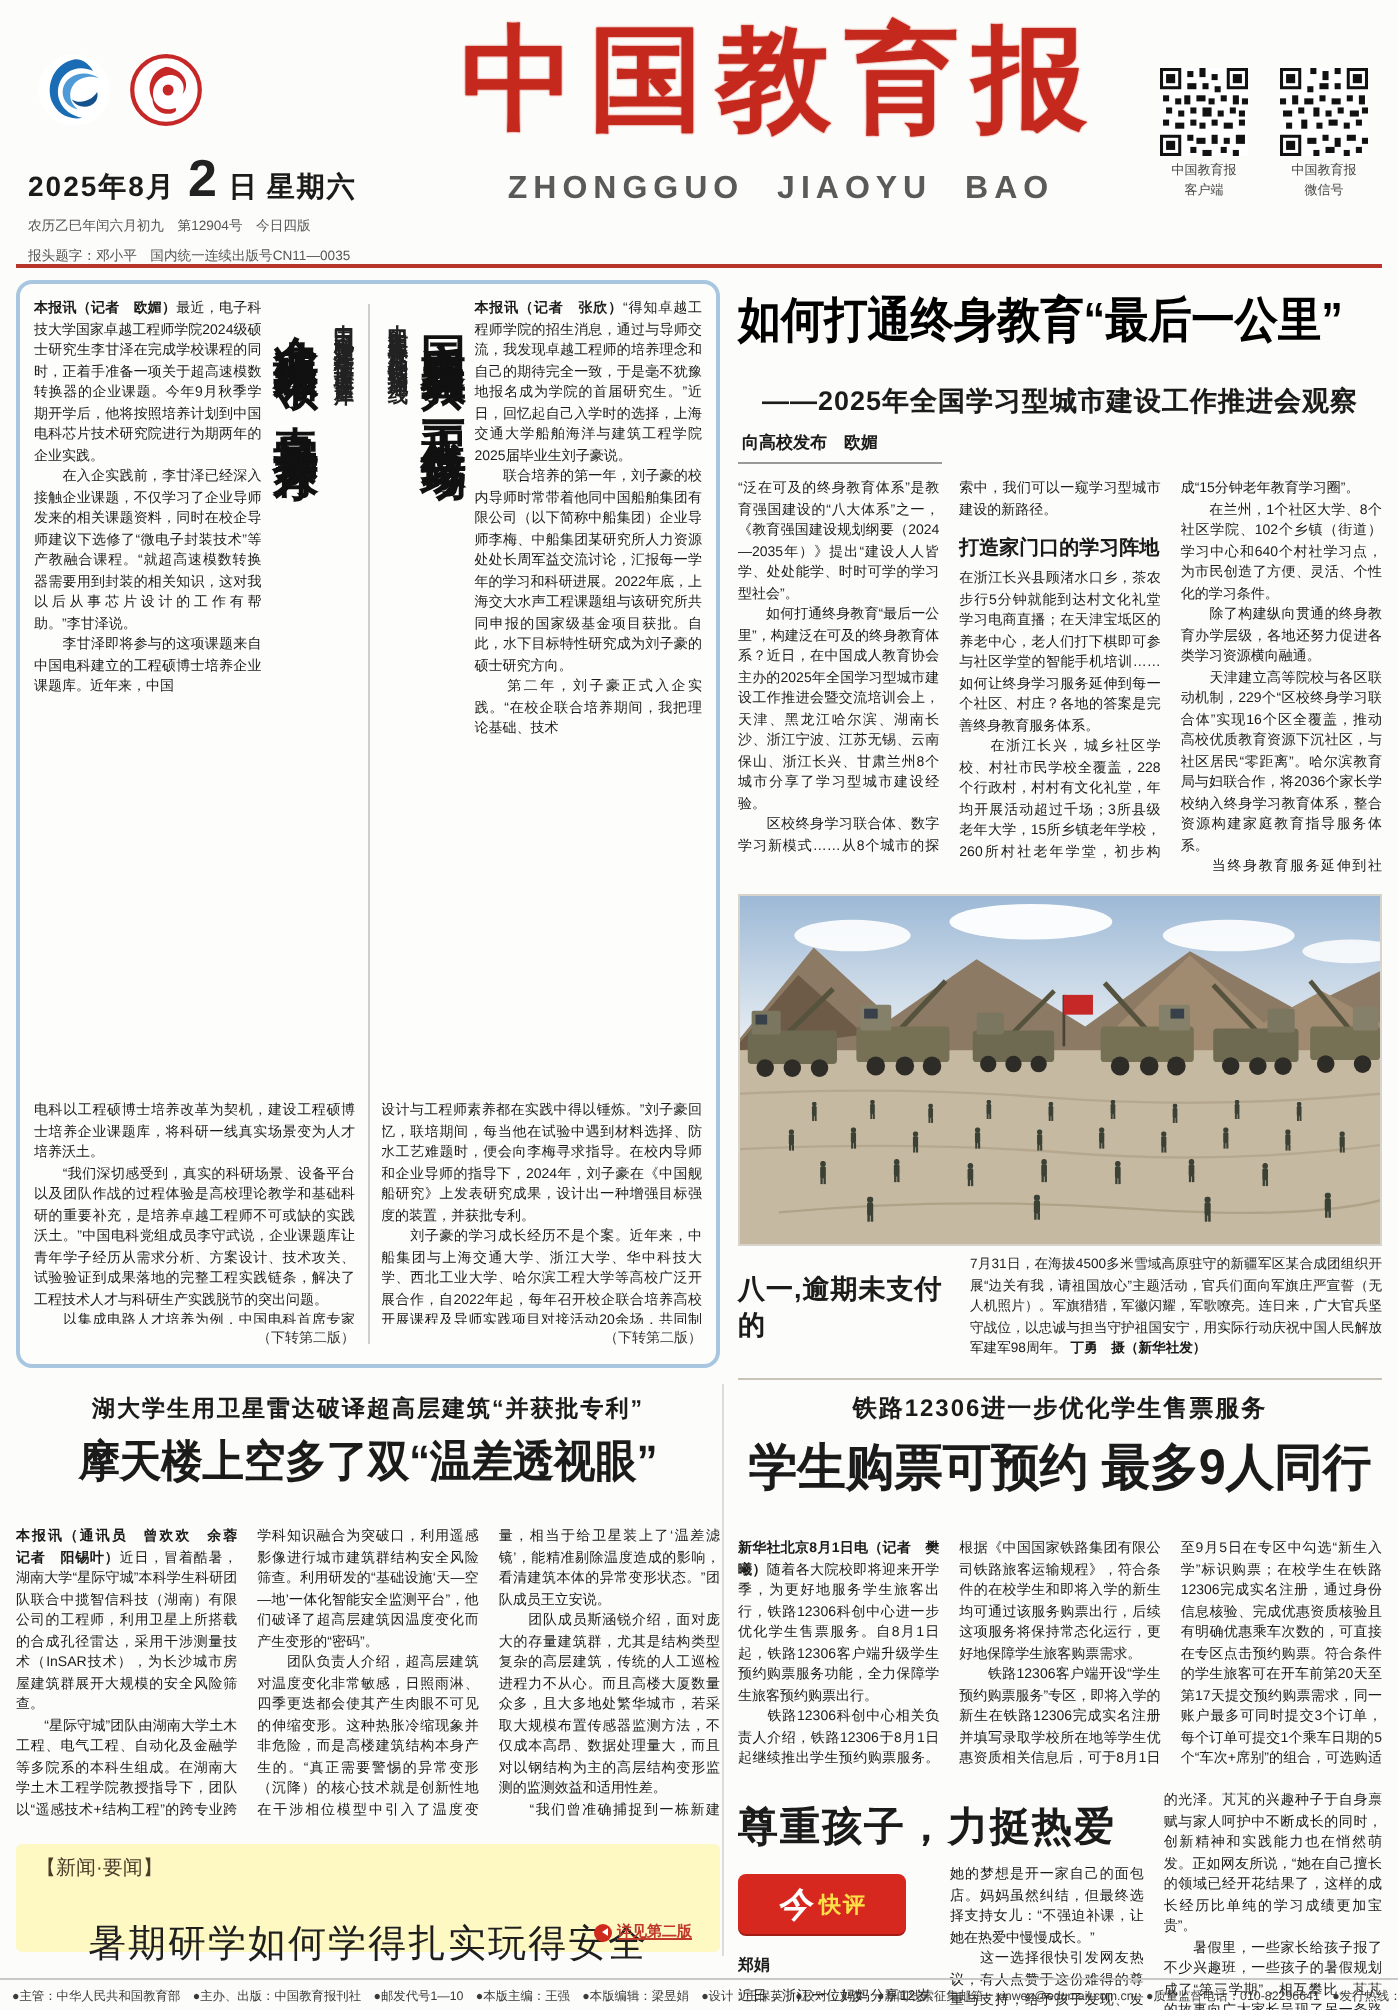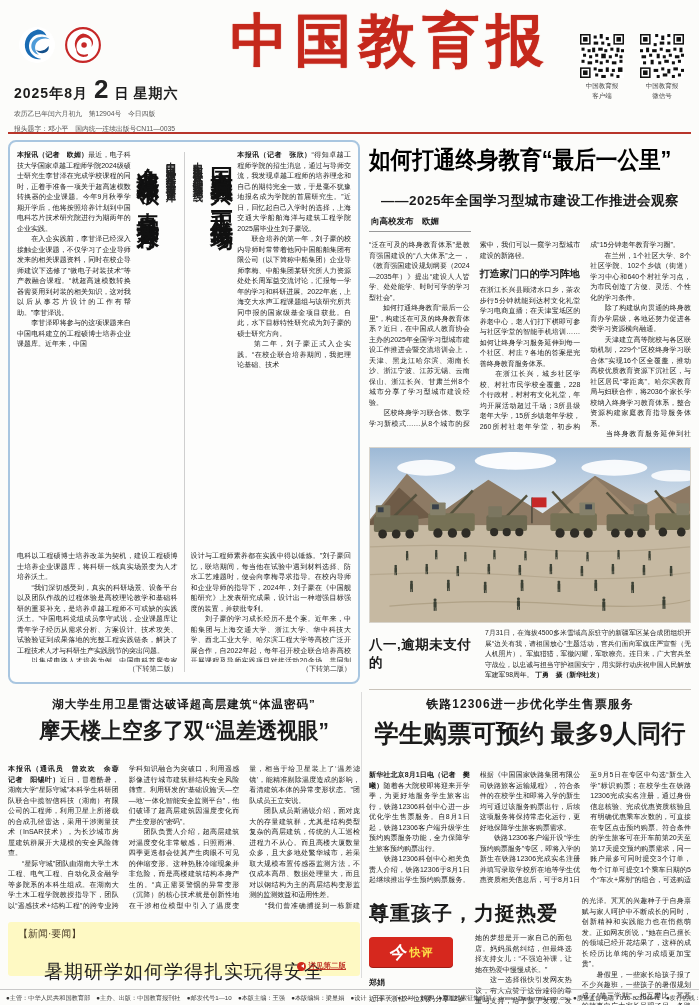--- a/index.html
+++ b/index.html
@@ -122,20 +122,21 @@
         <span class="date-pre">2025年8月</span>
         <span class="date-day">2</span>
         <span class="date-ri">日</span>
         <span class="date-week">星期六</span>
       </div>
       <div class="mh-info">农历乙巳年闰六月初九　第12904号　今日四版</div>
       <div class="mh-info">报头题字：邓小平　国内统一连续出版号CN11—0035</div>
     </div>
     <div class="mh-center">
       <div class="mh-title">中国教育报</div>
+      <div class="mh-pinyin">ZHONGGUO JIAOYU BAO</div>
     </div>
     <div class="mh-right">
       <div class="qr">
         <svg viewBox="0 0 29 29">
           <rect width="29" height="29" fill="#fff"></rect>
           <g fill="#111">
             <rect x="0" y="0" width="7" height="7"></rect>
               <rect x="22" y="0" width="7" height="7"></rect>
               <rect x="0" y="22" width="7" height="7"></rect>
             <rect x="9" y="1" width="2" height="2"></rect>
@@ -294,21 +295,21 @@
 　　刘子豪的学习成长经历不是个案。近年来，中船集团与上海交通大学、浙江大学、华中科技大学、西北工业大学、哈尔滨工程大学等高校广泛开展合作，自2022年起，每年召开校企联合培养高校开展课程及导师实践项目对接活动20余场，共同制定学生培养计划，组建导师团队。
 　　截至目前，中船集团已全面启动由承担国家重大项目的型号总设计师技术专家、重大工程型号总师、副总师、项目负责人等高层次人才担任导师，深度参与学生培养方案制定、课题遴选、实践指导、论文把关等关键环节。在企业导师指导下，首届入企工程硕士117人已产生多项专利报告等各类成果。
 　　中船集团沪东中华造船（集团）有限公司技术中心副主任、民船设计研究院副院长的刘阳便是导师团队的一员。他的学生是西北工业大学电气专业的研究生。
 　　“理论要紧承实际。”在刘阳看来，技术中心作为船厂设计部门，非常注重可操作性和工程性。于是，他为徒弟悉心规划了培养路线，前面三个月主要熟悉企业工作环境，在电气专业室了解船舶电气设计基本流程，接受专业技能培训，引导他把学校所学与船舶电气设计业务结合。随后结合企业需求与学生志趣的研究方向，确定课题为“新型燃料电池在超大型集装箱船上的应用研究”，以项目为依托开展研究。</p>
           </div>
           <div class="continued">（下转第二版）</div>
         </article>
       </div>
 
       <article class="sky-art">
-        <div class="sky-kicker">湖大学生用卫星雷达破译超高层建筑“体温密码”</div>
+        <div class="sky-kicker">湖大学生用卫星雷达破译超高层建筑“并获批专利”</div>
         <h2 class="sky-head">摩天楼上空多了双“温差透视眼”</h2>
         <div class="cols3 sky-cols">
           <p class="txt"><b>本报讯（通讯员　曾欢欢　余蓉　记者　阳锡叶）</b><span>近日，冒着酷暑，湖南大学“星际守城”本科学生科研团队联合中揽智信科技（湖南）有限公司的工程师，利用卫星上所搭载的合成孔径雷达，采用干涉测量技术（InSAR技术），为长沙城市房屋建筑群展开大规模的安全风险筛查。
 　　“星际守城”团队由湖南大学土木工程、电气工程、自动化及金融学等多院系的本科生组成。在湖南大学土木工程学院教授指导下，团队以“遥感技术+结构工程”的跨专业跨学科知识融合为突破口，利用遥感影像进行城市建筑群结构安全风险筛查。利用研发的“基础设施‘天—空—地’一体化智能安全监测平台”，他们破译了超高层建筑因温度变化而产生变形的“密码”。
 　　团队负责人介绍，超高层建筑对温度变化非常敏感，日照雨淋、四季更迭都会使其产生肉眼不可见的伸缩变形。这种热胀冷缩现象并非危险，而是高楼建筑结构本身产生的。“真正需要警惕的异常变形（沉降）的核心技术就是创新性地在干涉相位模型中引入了温度变量，相当于给卫星装上了‘温差滤镜’，能精准剔除温度造成的影响，看清建筑本体的异常变形状态。”团队成员王立安说。
 　　团队成员斯涵锐介绍，面对庞大的存量建筑群，尤其是结构类型复杂的高层建筑，传统的人工巡检进程力不从心。而且高楼大厦数量众多，且大多地处繁华城市，若采取大规模布置传感器监测方法，不仅成本高昂、数据处理量大，而且对以钢结构为主的高层结构变形监测的监测效益和适用性差。
 　　“我们曾准确捕捉到一栋新建150米高楼存在的18毫米的竖向变形，这是高层建筑建设初期正常的混凝土材料收缩现象发展导致的。同时我们还识别出另一栋211米高楼存在一处倾斜变形异常，其顶端发生了近40毫米的水平位移。”魏桂达说。</span></p>
         </div>
       </article>
 

